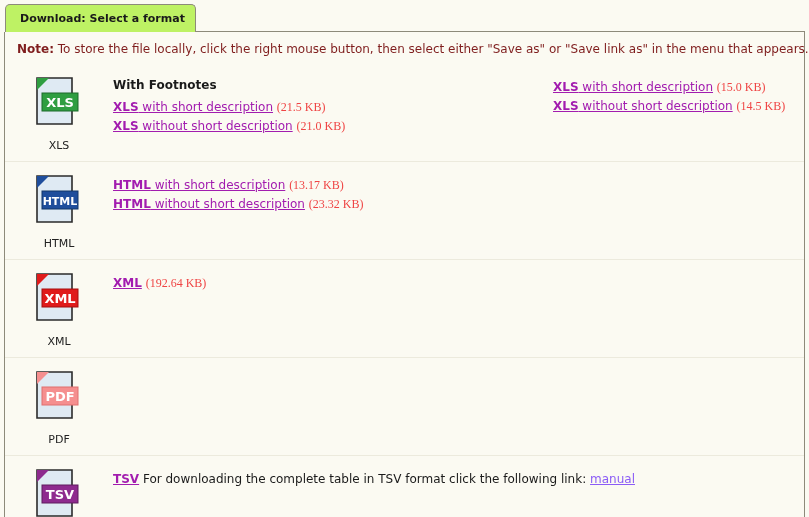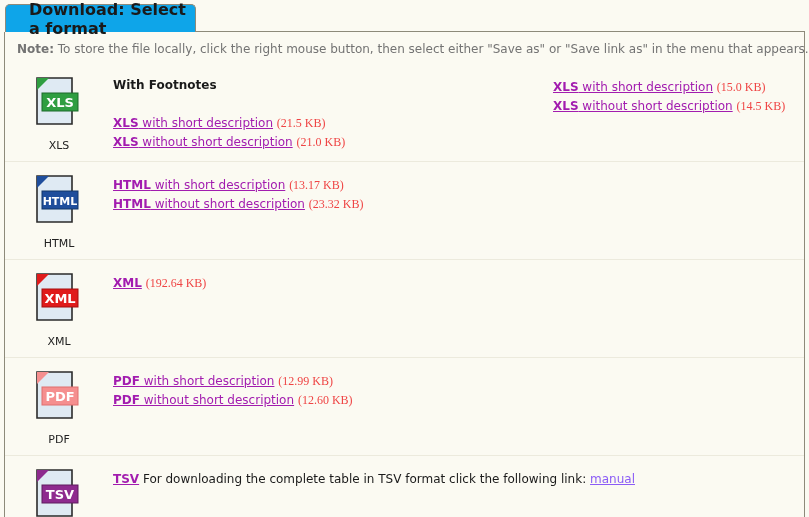--- a/index.html
+++ b/index.html
@@ -26,49 +26,49 @@
     content: "";
     position: absolute;
     left: 196px; right: 4px; bottom: 0;
     height: 1px;
     background: #8d8a7a;
   }
   .tab-active {
     position: absolute;
     left: 5px; top: 4px;
     width: 191px; height: 28px;
-    background: #0ea5e9;
+    background: #bef264;
     border: 1px solid #8d8a7a;
     border-bottom: none;
     border-top-left-radius: 5px;
     border-top-right-radius: 5px;
     display: flex;
     align-items: center;
-    padding-left: 23px;
+    padding-left: 14px;
     font-weight: bold;
-    font-size: 16px;
+    font-size: 11px;
     color: #1a1a1a;
     z-index: 2;
   }
 
   
   .panel {
     position: relative;
     border-left: 1px solid #8d8a7a;
     border-right: 1px solid #8d8a7a;
     margin: 0 4px;
     height: 485px;
     background: #fbfaf2;
   }
 
   .note {
     padding: 10px 12px 8px 12px;
     font-size: 12px;
     line-height: 14px;
-    color: #737373;
+    color: #7f1d1d;
     white-space: nowrap;
     text-align: center;
   }
   .note b { font-weight: bold; }
 
   
   .rows { padding: 0 0 0 0; }
 
   .fmt-row {
     position: relative;
@@ -105,21 +105,21 @@
   .col {
     flex: 0 0 auto;
   }
   .col.left { width: 440px; }
   .col.right { width: 245px; }
 
   .col-head {
     font-weight: bold;
     font-size: 12px;
     color: #1a1a1a;
-    margin-bottom: 22px;
+    margin-bottom: 6px;
     line-height: 14px;
   }
 
   .link-line {
     font-size: 12px;
     line-height: 19px;
     color: #1f1f1f;
     white-space: nowrap;
   }
   a.dl {
@@ -231,32 +231,20 @@
     <div class="fmt-row">
       <div class="icon-cell">
         <svg class="file-icon" viewBox="0 0 50 58">
           <polygon points="3,2 38,2 38,48 3,48" fill="#dfeaf3" stroke="#2b2b2b" stroke-width="1.6"></polygon>
           <polygon points="3,2 15,2 3,14" fill="#f58f8f"></polygon>
           <rect x="8" y="17" width="36" height="18" fill="#f58f8f" stroke="#e06e6e" stroke-width="1"></rect>
           <text x="26" y="31" font-family="DejaVu Sans, sans-serif" font-size="13" font-weight="bold" fill="#ffffff" text-anchor="middle">PDF</text>
         </svg>
         <span class="icon-caption">PDF</span>
       </div>
-      <div class="links-cell">
-        <div class="col left">
-          <div class="link-line">
-            <a class="dl" href="#"><span class="fmt">PDF</span><span> with short description</span></a>
-            <span class="size">(12.99 KB)</span>
-          </div>
-          <div class="link-line">
-            <a class="dl" href="#"><span class="fmt">PDF</span><span> without short description</span></a>
-            <span class="size">(12.60 KB)</span>
-          </div>
-        </div>
-      </div>
     </div>
 
     <div class="fmt-row">
       <div class="icon-cell">
         <svg class="file-icon" viewBox="0 0 50 58">
           <polygon points="3,2 38,2 38,48 3,48" fill="#dfeaf3" stroke="#2b2b2b" stroke-width="1.6"></polygon>
           <polygon points="3,2 15,2 3,14" fill="#8e2a8e"></polygon>
           <rect x="8" y="17" width="36" height="18" fill="#8e2a8e" stroke="#5e1a5e" stroke-width="1"></rect>
           <text x="26" y="31" font-family="DejaVu Sans, sans-serif" font-size="13" font-weight="bold" fill="#ffffff" text-anchor="middle">TSV</text>
         </svg>

